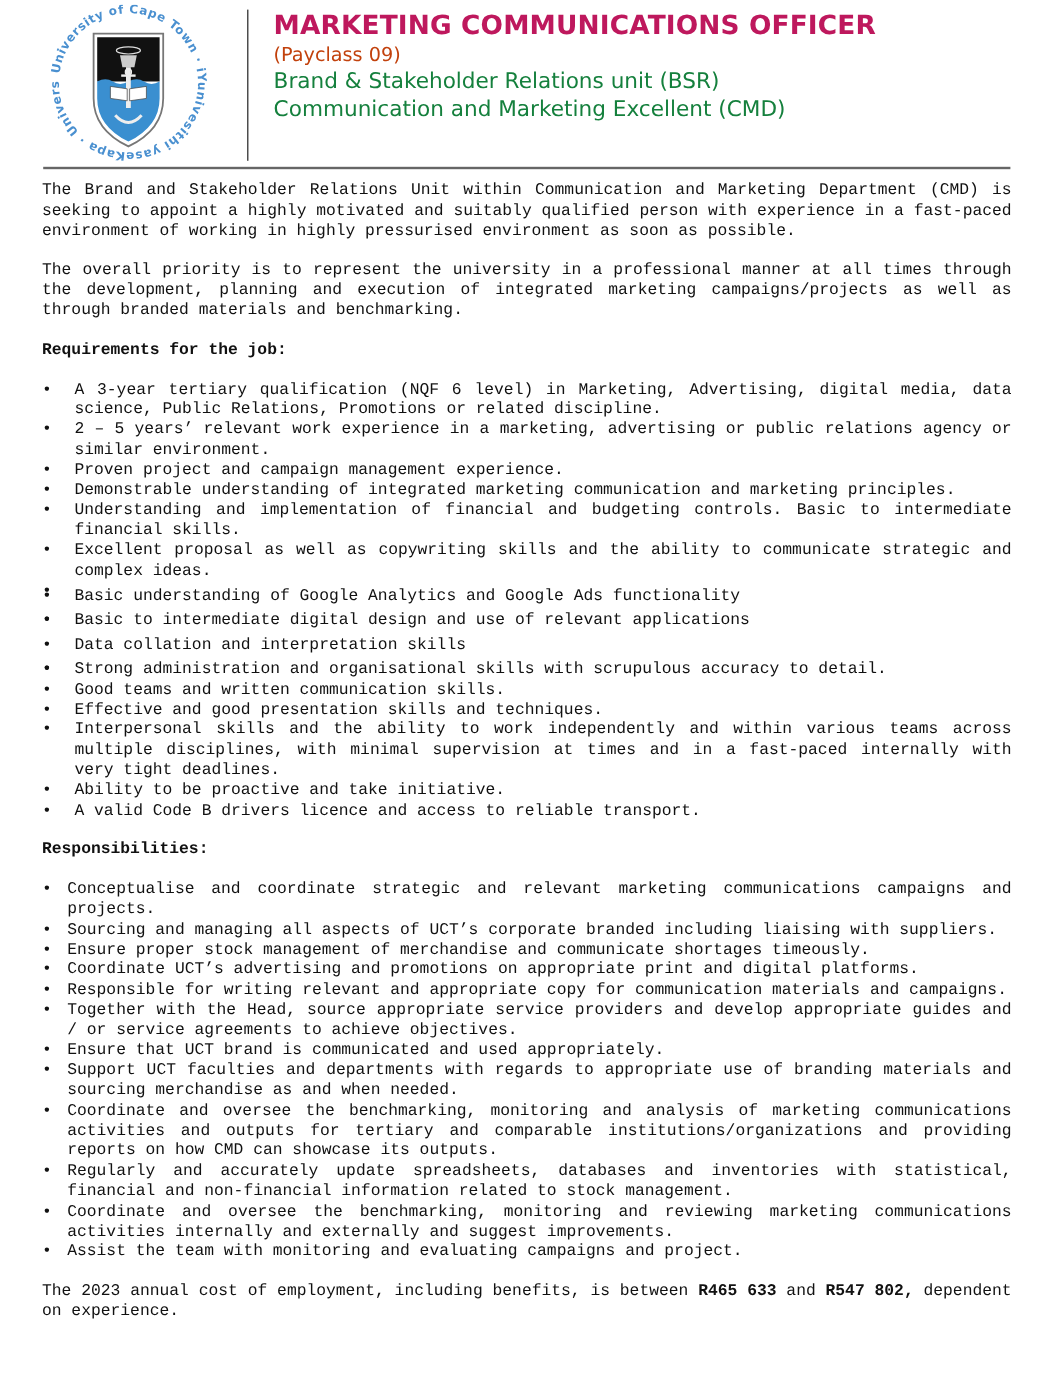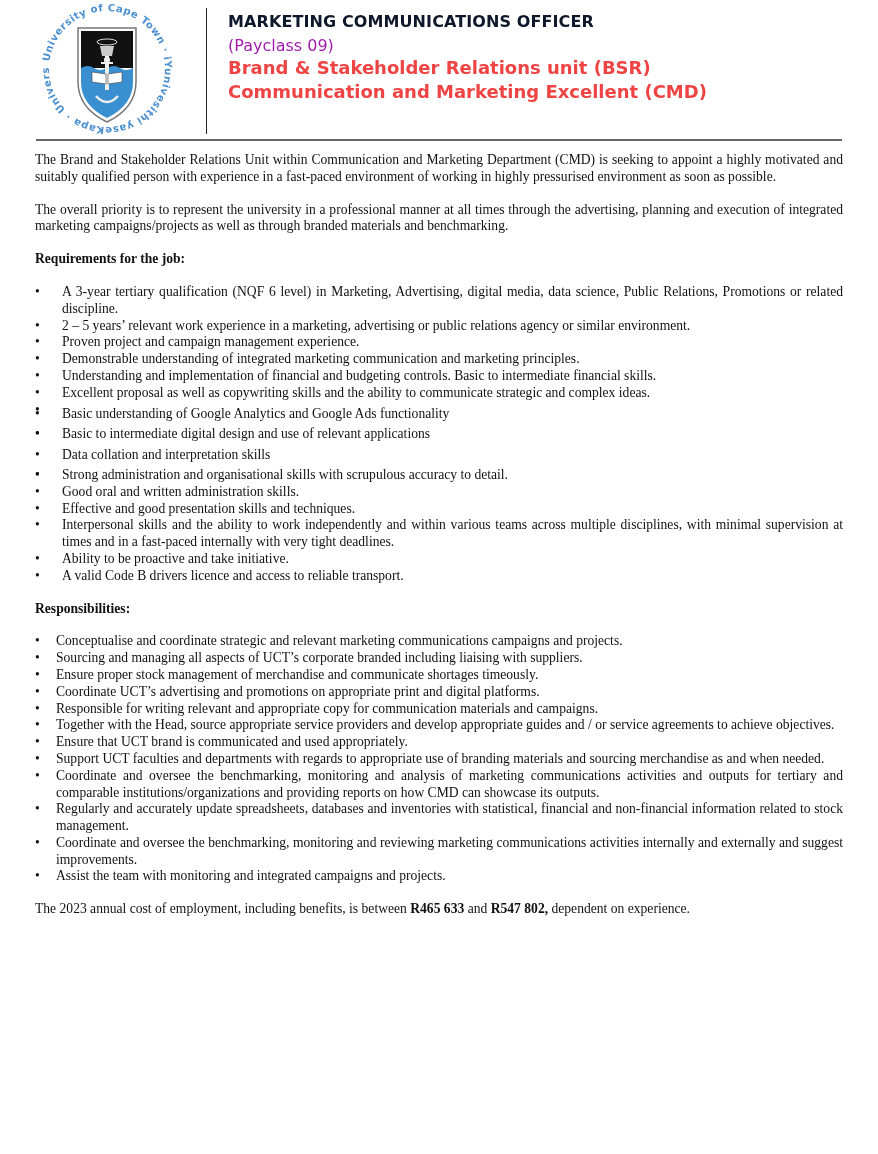--- a/index.html
+++ b/index.html
@@ -3,26 +3,26 @@
 <meta charset="utf-8">
 <style>
   html, body { margin: 0; padding: 0; background: #ffffff; }
   body { width: 878px; height: 1154px; position: relative; overflow: hidden;
          font-family: "DejaVu Sans", sans-serif; color: #111; }
   .header { position: absolute; left: 0; top: 0; width: 878px; height: 142px; }
   .logo { position: absolute; left: 32px; top: 4px; width: 150px; height: 130px; }
   .vline { position: absolute; left: 206px; top: 8px; width: 1px; height: 126px; background: #222; }
   .hrule { position: absolute; left: 36px; top: 139px; width: 806px; height: 2px; background: #666; }
   .title-block { position: absolute; left: 228px; top: 8px; }
-  .job-title { font-weight: bold; font-size: 16px; letter-spacing: 0.1px; color: #0f172a; line-height: 28px; }
-  .payclass { font-size: 16px; line-height: 20px; color: #a21caf; }
-  .unit { font-weight: bold; font-size: 18px; line-height: 24px; color: #ef4444; }
+  .job-title { font-weight: bold; font-size: 22px; letter-spacing: 0.1px; color: #be185d; line-height: 28px; }
+  .payclass { font-size: 16px; line-height: 20px; color: #c2410c; }
+  .unit { font-weight: normal; font-size: 18px; line-height: 24px; color: #15803d; }
 
   .content { position: absolute; left: 35px; top: 152px; width: 808px;
-             font-family: Liberation Serif, serif; font-size: 13.6px; line-height: 16.8px; color: #111; }
+             font-family: Liberation Mono, monospace; font-size: 13.6px; line-height: 16.8px; color: #111; }
   .para { text-align: justify; margin: 0 0 16px 0; }
   .section-heading { font-weight: bold; margin: 0 0 16px 0; }
   ul.bullets { list-style: none; margin: 0 0 16px 0; padding: 0; }
   ul.bullets li { position: relative; padding-left: 27px; text-align: justify; }
   ul.bullets li .dot { position: absolute; left: 0; top: 0; }
   ul.bullets.resp li { padding-left: 21px; }
   ul.bullets li.gap { margin-top: 4px; margin-bottom: 3px; }
   .salary { text-align: justify; margin-top: 12px; }
   .salary b { font-weight: bold; }
 </style>
@@ -56,54 +56,54 @@
     <div class="job-title">MARKETING COMMUNICATIONS OFFICER</div>
     <div class="payclass">(Payclass 09)</div>
     <div class="unit">Brand &amp; Stakeholder Relations unit (BSR)</div>
     <div class="unit">Communication and Marketing Excellent (CMD)</div>
   </div>
   <div class="hrule"></div>
 </div>
 
 <div class="content">
   <p class="para">The Brand and Stakeholder Relations Unit within Communication and Marketing Department (CMD) is seeking to appoint a highly motivated and suitably qualified person with experience in a fast-paced environment of working in highly pressurised environment as soon as possible.</p>
-  <p class="para">The overall priority is to represent the university in a professional manner at all times through the advertising, planning and execution of integrated marketing campaigns/projects as well as through branded materials and benchmarking.</p>
+  <p class="para">The overall priority is to represent the university in a professional manner at all times through the development, planning and execution of integrated marketing campaigns/projects as well as through branded materials and benchmarking.</p>
 
   <div class="section-heading">Requirements for the job:</div>
   <ul class="bullets">
     <li><span class="dot">•</span><span>A 3-year tertiary qualification (NQF 6 level) in Marketing, Advertising, digital media, data science, Public Relations, Promotions or related discipline.</span></li>
     <li><span class="dot">•</span><span>2 – 5 years’ relevant work experience in a marketing, advertising or public relations agency or similar environment.</span></li>
     <li><span class="dot">•</span><span>Proven project and campaign management experience.</span></li>
     <li><span class="dot">•</span><span>Demonstrable understanding of integrated marketing communication and marketing principles.</span></li>
     <li><span class="dot">•</span><span>Understanding and implementation of financial and budgeting controls. Basic to intermediate financial skills.</span></li>
     <li><span class="dot">•</span><span>Excellent proposal as well as copywriting skills and the ability to communicate strategic and complex ideas.</span></li>
     <li><span class="dot">•</span></li>
     <li class="gap"><span class="dot">•</span><span>Basic understanding of Google Analytics and Google Ads functionality</span></li>
     <li class="gap"><span class="dot">•</span></li>
     <li class="gap"><span class="dot">•</span><span>Basic to intermediate digital design and use of relevant applications</span></li>
     <li class="gap"><span class="dot">•</span><span>Data collation and interpretation skills</span></li>
     <li><span class="dot">•</span></li>
     <li><span class="dot">•</span><span>Strong administration and organisational skills with scrupulous accuracy to detail.</span></li>
-    <li><span class="dot">•</span><span>Good oral and written administration skills.</span></li>
+    <li><span class="dot">•</span><span>Good teams and written communication skills.</span></li>
     <li><span class="dot">•</span><span>Effective and good presentation skills and techniques.</span></li>
     <li><span class="dot">•</span><span>Interpersonal skills and the ability to work independently and within various teams across multiple disciplines, with minimal supervision at times and in a fast-paced internally with very tight deadlines.</span></li>
     <li><span class="dot">•</span><span>Ability to be proactive and take initiative.</span></li>
     <li><span class="dot">•</span><span>A valid Code B drivers licence and access to reliable transport.</span></li>
   </ul>
 
   <div class="section-heading">Responsibilities:</div>
   <ul class="bullets resp">
     <li><span class="dot">•</span><span>Conceptualise and coordinate strategic and relevant marketing communications campaigns and projects.</span></li>
     <li><span class="dot">•</span><span>Sourcing and managing all aspects of UCT’s corporate branded including liaising with suppliers.</span></li>
     <li><span class="dot">•</span><span>Ensure proper stock management of merchandise and communicate shortages timeously.</span></li>
     <li><span class="dot">•</span><span>Coordinate UCT’s advertising and promotions on appropriate print and digital platforms.</span></li>
     <li><span class="dot">•</span><span>Responsible for writing relevant and appropriate copy for communication materials and campaigns.</span></li>
     <li><span class="dot">•</span><span>Together with the Head, source appropriate service providers and develop appropriate guides and / or service agreements to achieve objectives.</span></li>
     <li><span class="dot">•</span><span>Ensure that UCT brand is communicated and used appropriately.</span></li>
     <li><span class="dot">•</span><span>Support UCT faculties and departments with regards to appropriate use of branding materials and sourcing merchandise as and when needed.</span></li>
     <li><span class="dot">•</span><span>Coordinate and oversee the benchmarking, monitoring and analysis of marketing communications activities and outputs for tertiary and comparable institutions/organizations and providing reports on how CMD can showcase its outputs.</span></li>
     <li><span class="dot">•</span><span>Regularly and accurately update spreadsheets, databases and inventories with statistical, financial and non-financial information related to stock management.</span></li>
     <li><span class="dot">•</span><span>Coordinate and oversee the benchmarking, monitoring and reviewing marketing communications activities internally and externally and suggest improvements.</span></li>
-    <li><span class="dot">•</span><span>Assist the team with monitoring and integrated campaigns and projects.</span></li>
+    <li><span class="dot">•</span><span>Assist the team with monitoring and evaluating campaigns and project.</span></li>
   </ul>
 
   <p class="para salary"><span>The 2023 annual cost of employment, including benefits, is between </span><b>R465 633</b><span> and </span><b>R547 802,</b><span> dependent on experience.</span></p>
 </div>
 
 </body></html>

